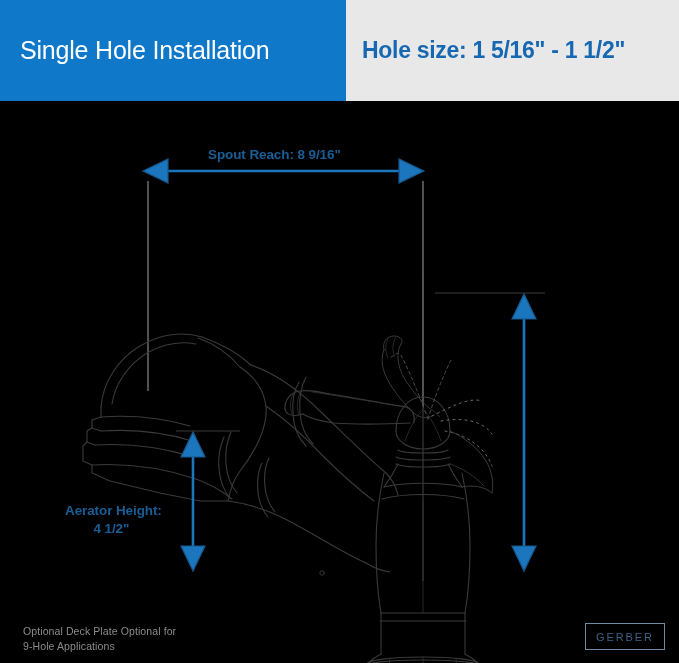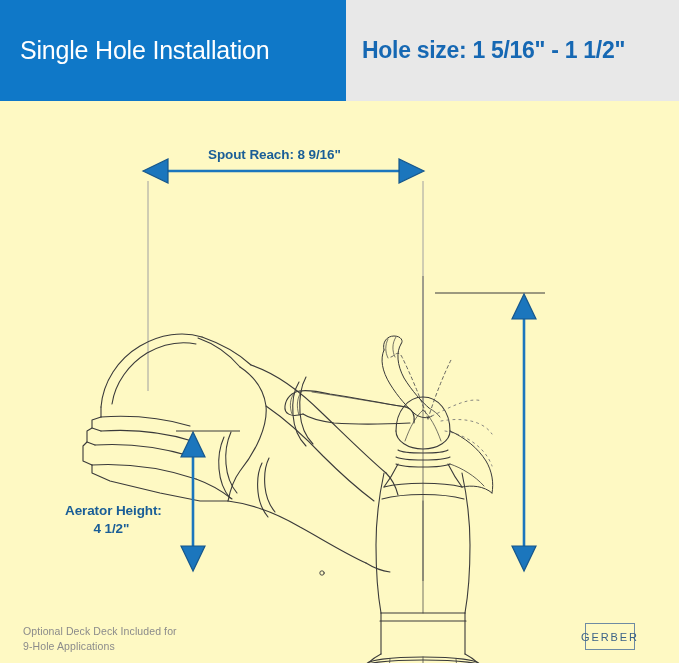--- a/index.html
+++ b/index.html
@@ -13,21 +13,21 @@
     font-family: "Liberation Sans", sans-serif;
     overflow: hidden;
     position: relative;
   }
 
   #page {
     position: absolute;
     left: 0; top: 0;
     width: 679px;
     height: 663px;
-    background: #fef9c3;
+    background: #000000;
     overflow: hidden;
   }
 
   
   .header {
     position: absolute;
     left: 0; top: 0;
     width: 679px;
     height: 101px;
     display: flex;
@@ -123,21 +123,21 @@
     font-size: 10.5px;
     line-height: 1.45;
     letter-spacing: 0.1px;
   }
   #footer-note span { display: block; }
 
   #brand-box {
     position: absolute;
     left: 585px;
     top: 623px;
-    width: 50px;
+    width: 80px;
     height: 27px;
     border: 1px solid #6e8ba3;
     display: flex;
     align-items: center;
     justify-content: center;
     box-sizing: border-box;
   }
   #brand-box .brand-text {
     color: #3c6287;
     font-size: 11px;
@@ -352,21 +352,21 @@
 
   <div class="dim-label" id="label-spout">Spout Reach: 8 9/16"</div>
 
 
   <div class="dim-label" id="label-aerator">
     <span>Aerator Height:</span>
     <span class="l2">4 1/2"</span>
   </div>
 
   <div id="footer-note">
-    <span>Optional Deck Deck Included for</span>
+    <span>Optional Deck Plate Optional for</span>
     <span>9-Hole Applications</span>
   </div>
 
   <div id="brand-box">
     <span class="brand-text">GERBER</span>
   </div>
 
 </div>
 
 </body></html>

